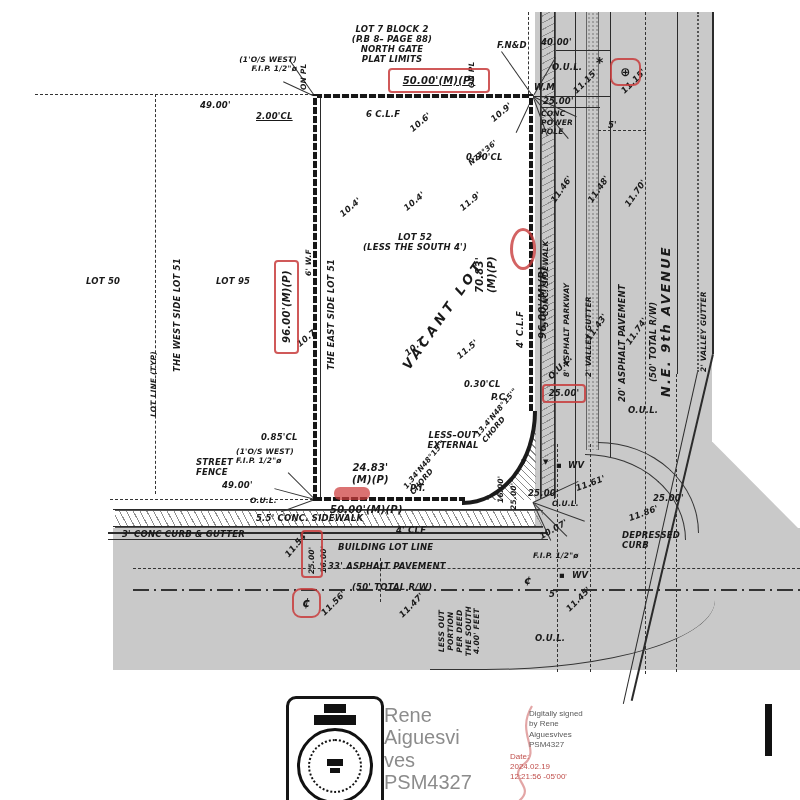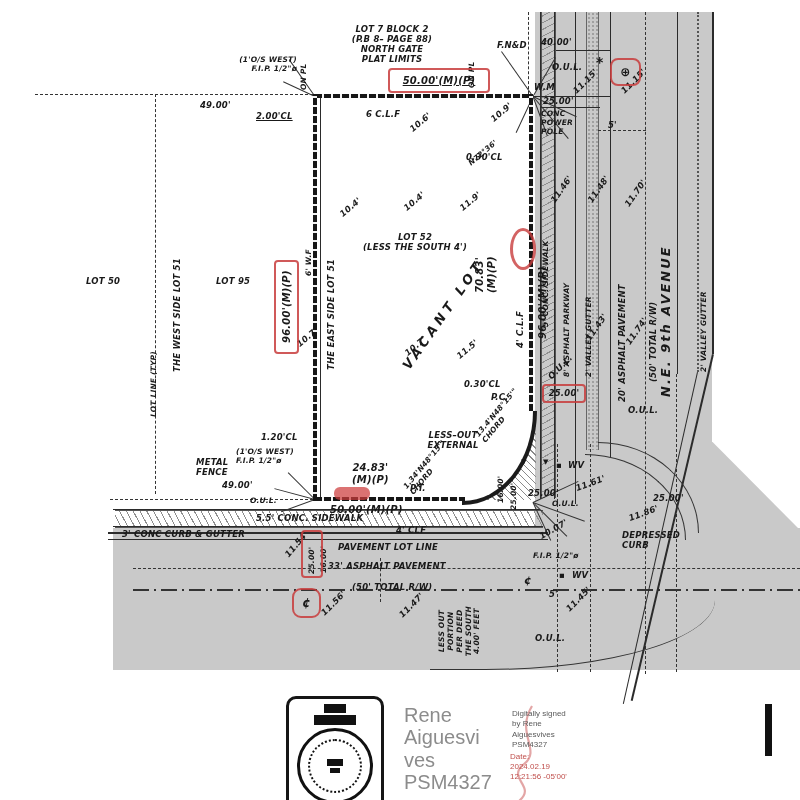--- a/index.html
+++ b/index.html
@@ -191,37 +191,37 @@
   <span class="lbl" style="left:466px;top:140px;">0.30'CL</span>
   <span class="lbl" style="left:464px;top:367px;">0.30'CL</span>
   <span class="lbl" style="left:491px;top:380px;">P.C.</span>
   <span class="lbl tiny" style="left:470px;top:395px;transform:rotate(-50deg);">13.4'N48°15'"
 CHORD</span>
   <span class="lbl c" style="left:418px;top:418px;width:70px;">LESS–OUT
 EXTERNAL</span>
   <span class="lbl" style="left:545px;top:350px;transform:rotate(-45deg);">O.U.L.</span>
   <span class="lbl" style="left:628px;top:393px;">O.U.L.</span>
 
-  <span class="lbl" style="left:261px;top:420px;">1.20'CL</span>
-  <span class="lbl" style="left:196px;top:445px;">METAL
+  <span class="lbl" style="left:261px;top:420px;">0.85'CL</span>
+  <span class="lbl" style="left:196px;top:445px;">STREET
 FENCE</span>
   <span class="lbl tiny" style="left:236px;top:436px;">(1'O/S WEST)
 F.I.P. 1/2"ø</span>
   <span class="lbl" style="left:222px;top:468px;">49.00'</span>
   <span class="lbl big" style="left:352px;top:450px;">24.83'
 (M)(P)</span>
   <span class="lbl tiny" style="left:398px;top:447px;transform:rotate(-50deg);">1.34'N48°15'"
 CHORD</span>
   <span class="lbl" style="left:410px;top:471px;">P.T.</span>
   <span class="lbl tiny" style="left:250px;top:485px;">O.U.L.</span>
   <span class="lbl big" style="left:330px;top:492px;">50.00'(M)(P)</span>
   <span class="lbl" style="left:256px;top:501px;">5.5' CONC. SIDEWALK</span>
   <span class="lbl" style="left:122px;top:517px;">3' CONC CURB &amp; GUTTER</span>
   <span class="lbl" style="left:396px;top:513px;">4' CLF</span>
-  <span class="lbl" style="left:338px;top:530px;">PAVEMENT LOT LINE</span>
+  <span class="lbl" style="left:338px;top:530px;">BUILDING LOT LINE</span>
   <span class="lbl" style="left:328px;top:549px;">33' ASPHALT PAVEMENT</span>
   <span class="lbl" style="left:352px;top:570px;">(50' TOTAL R/W)</span>
 
   <span class="lbl" style="left:281px;top:527px;transform:rotate(-50deg);">11.54'</span>
   <span class="lbl vtext tiny" style="left:320px;top:521px;height:40px;">16.00'</span>
   <span class="lbl" style="left:318px;top:586px;transform:rotate(-45deg);">11.56'</span>
   <span class="lbl" style="left:396px;top:588px;transform:rotate(-45deg);">11.47'</span>
   <span class="lbl tiny c" style="left:428px;top:597px;width:64px;transform:rotate(-90deg);">LESS OUT
 PORTION
 PER DEED
@@ -278,30 +278,30 @@
     <div class="b2"></div>
     <div class="ring">
       <div class="ring2">
         <div class="g1"></div>
         <div class="g2"></div>
       </div>
     </div>
     <div class="b3"></div>
   </div>
 
-  <span class="signer" style="left:404px;top:692px;">Rene
+  <span class="signer" style="left:384px;top:692px;">Rene
 Aiguesvi
 ves
 PSM4327</span>
 
   <svg style="position:absolute;left:470px;top:688px;z-index:4;" width="100" height="115" viewBox="0 0 100 115">
     <path d="M62,6 C45,34 72,50 54,64 C36,78 66,86 50,100 C42,107 58,110 66,104" fill="none" stroke="#dc9090" stroke-width="2.2" opacity="0.8"></path>
   </svg>
 
-  <span class="sigdet" style="left:512px;top:697px;">Digitally signed
+  <span class="sigdet" style="left:529px;top:697px;">Digitally signed
 by Rene
 Aiguesvives
 PSM4327</span>
   <span class="sigdet sigdate" style="left:510px;top:740px;">Date:</span>
   <span class="sigdet sigdate" style="left:510px;top:750px;">2024.02.19
 12:21:56 -05'00'</span>
   <div class="bar" style="left:765px;top:692px;width:7px;height:52px;"></div>
 
 </div>
 

